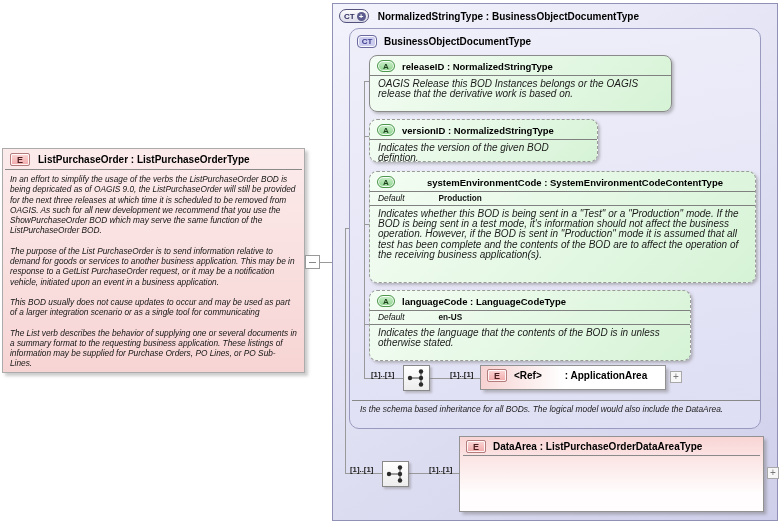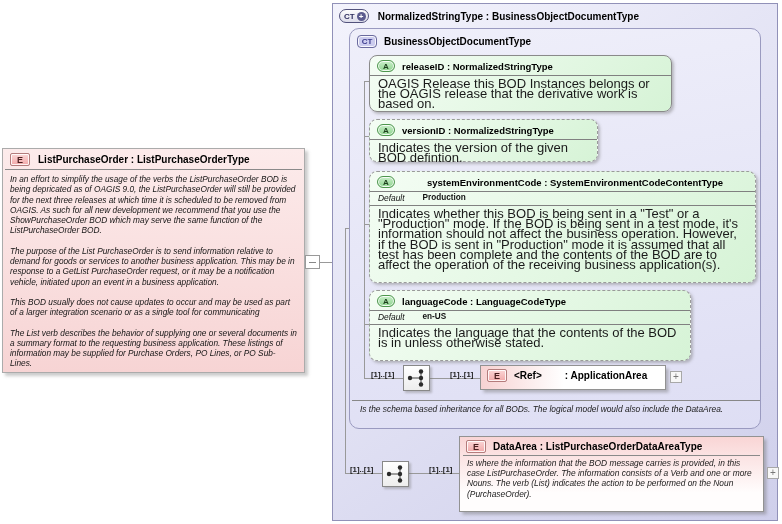--- a/index.html
+++ b/index.html
@@ -47,25 +47,25 @@
   .attr{position:absolute;background:linear-gradient(135deg,#f4fdf4,#d6f3d6);
         border-radius:8px;box-sizing:border-box;
         box-shadow:2px 2px 3px rgba(120,120,120,.45);}
   .attr.solid{border:1px solid #8a8a8a;}
   .attr.dashed{border:1px dashed #9a9a9a;}
   .attr-header{display:flex;align-items:center;gap:7px;padding:4px 7px 3px;
         border-bottom:1px solid #808080;}
   .attr-title{font-weight:bold;font-size:9.5px;color:#000;}
   .attr-title.wrap{white-space:normal;flex:1;text-align:center;
         overflow-wrap:anywhere;max-width:300px;margin:0 auto;line-height:11px;}
-  .default-row{display:flex;gap:18px;align-items:flex-start;padding:1px 8px 2px;
+  .default-row{display:flex;gap:34px;align-items:flex-end;padding:1px 8px 2px;
         border-bottom:1px solid #808080;}
   .default-label{font-style:italic;font-size:8.4px;color:#111;}
   .default-value{font-weight:bold;font-size:8.2px;color:#111;}
-  .attr-desc{font-size:13px;line-height:10.2px;color:#1a1a1a;
+  .attr-desc{font-style:italic;font-size:10px;line-height:10.2px;color:#1a1a1a;
         padding:3px 8px 4px;}
   
   .ebox{position:absolute;border:1px solid #929292;box-sizing:border-box;
         box-shadow:2.5px 2.5px 3px rgba(110,110,110,.45);}
   .apparea{background:linear-gradient(to right,#f7d2d2,#ffffff 45%);}
   .dataarea{background:linear-gradient(180deg,#f9d5d5,#fffdfd 75%);}
   .ebox-header{display:flex;align-items:center;gap:7px;padding:3px 6px 2px;}
   .ebox-sep{border-top:1px solid #8a8a8a;margin:0 3px;}
   .ebox-desc{font-style:italic;font-size:8.4px;line-height:10.2px;color:#1a1a1a;
         padding:2px 7px 3px;}
@@ -209,18 +209,17 @@
       </svg>
     </div>
     <span class="card" style="left:96px;top:461px">[1]..[1]</span>
 
     <div class="ebox dataarea" style="left:126px;top:432px;width:305px;height:76px">
       <div class="ebox-header">
         <span class="badge badge-e">E</span>
         <span class="box-title">DataArea : ListPurchaseOrderDataAreaType</span>
       </div>
       <div class="ebox-sep"></div>
-      <div class="ebox-desc">Is where the information that the BOD message carries is provided, in this case ListPurchaseOrder. The information consists of a Verb and one or more Nouns. The verb (List) indicates the action to be performed on the Noun (PurchaseOrder).</div>
     </div>
     <div class="plus-btn" style="left:434px;top:463px">+</div>
   </div>
 
 </div>
 
 </body></html>

